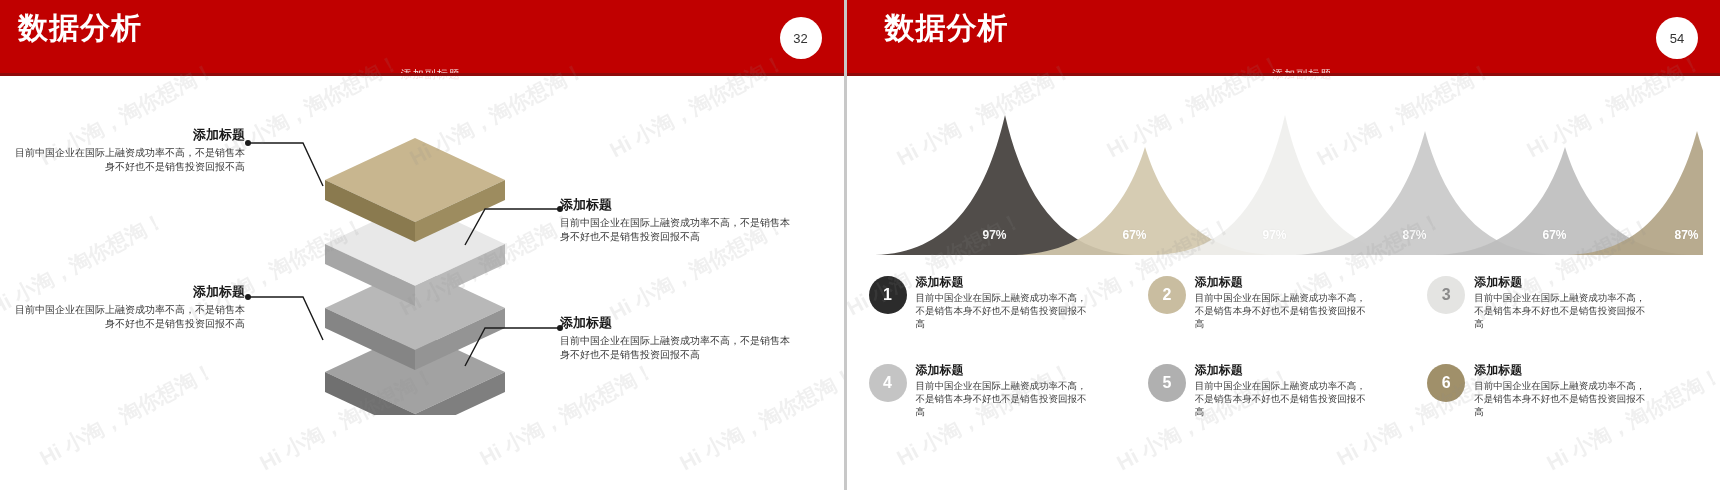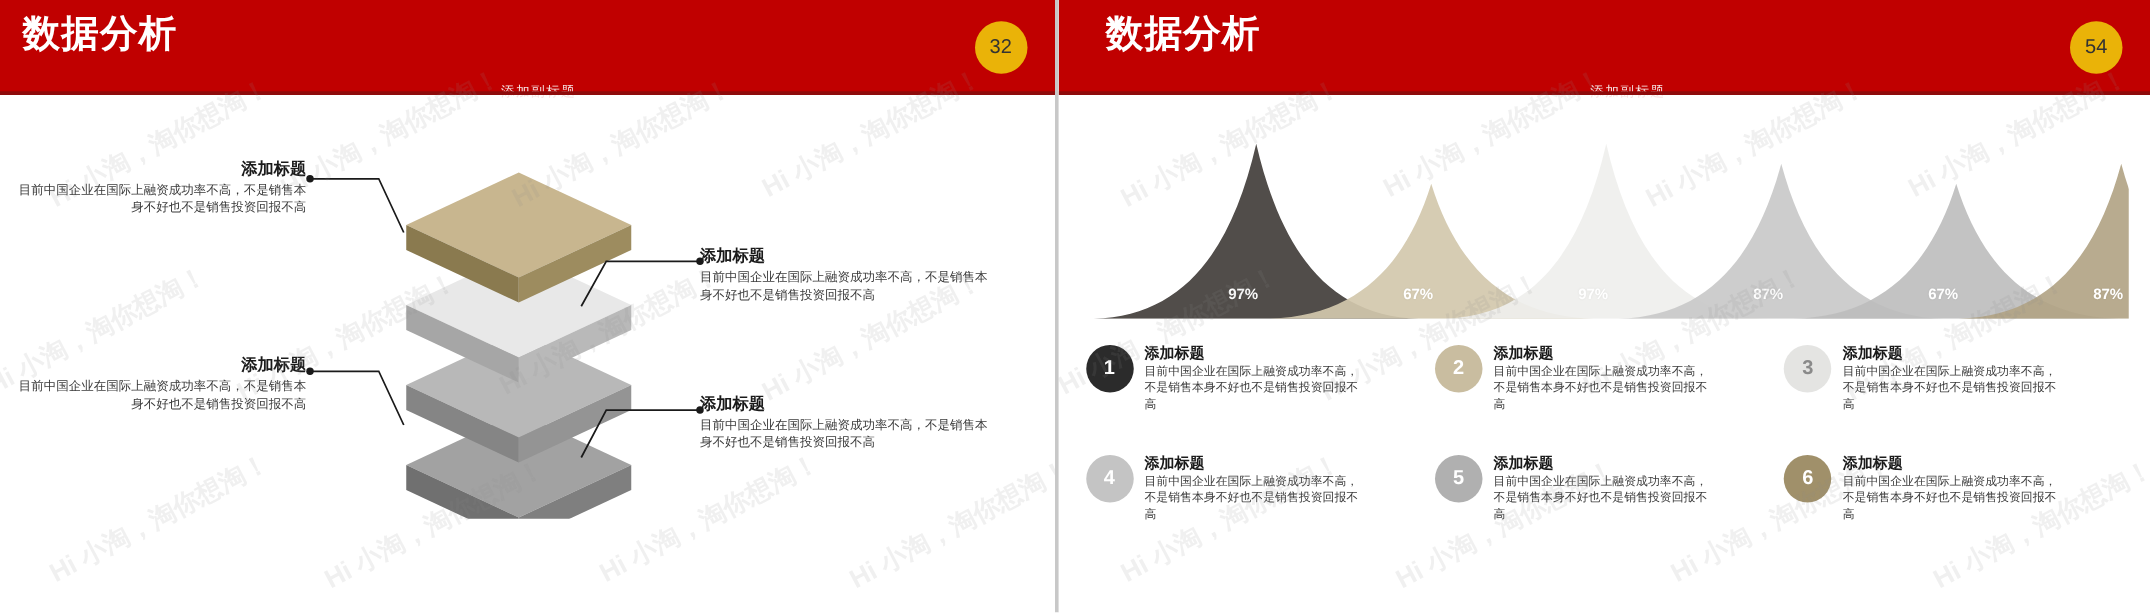--- a/index.html
+++ b/index.html
@@ -45,23 +45,23 @@
   .hdr-rule {
     position: absolute;
     left: 0; right: 0; bottom: 0;
     height: 3px; background: #8e0b0b;
   }
   .page-badge {
     position: absolute;
     top: 17px; right: 22px;
     width: 42px; height: 42px;
     border-radius: 50%;
-    background: #eab308;
+    background: #ffffff;
     color: #333333;
-    font-size: 16px;
+    font-size: 13px;
     display: flex; align-items: center; justify-content: center;
   }
 
   
   .wm {
     position: absolute; inset: 0;
     pointer-events: none;
     overflow: hidden;
     z-index: 4;
   }

